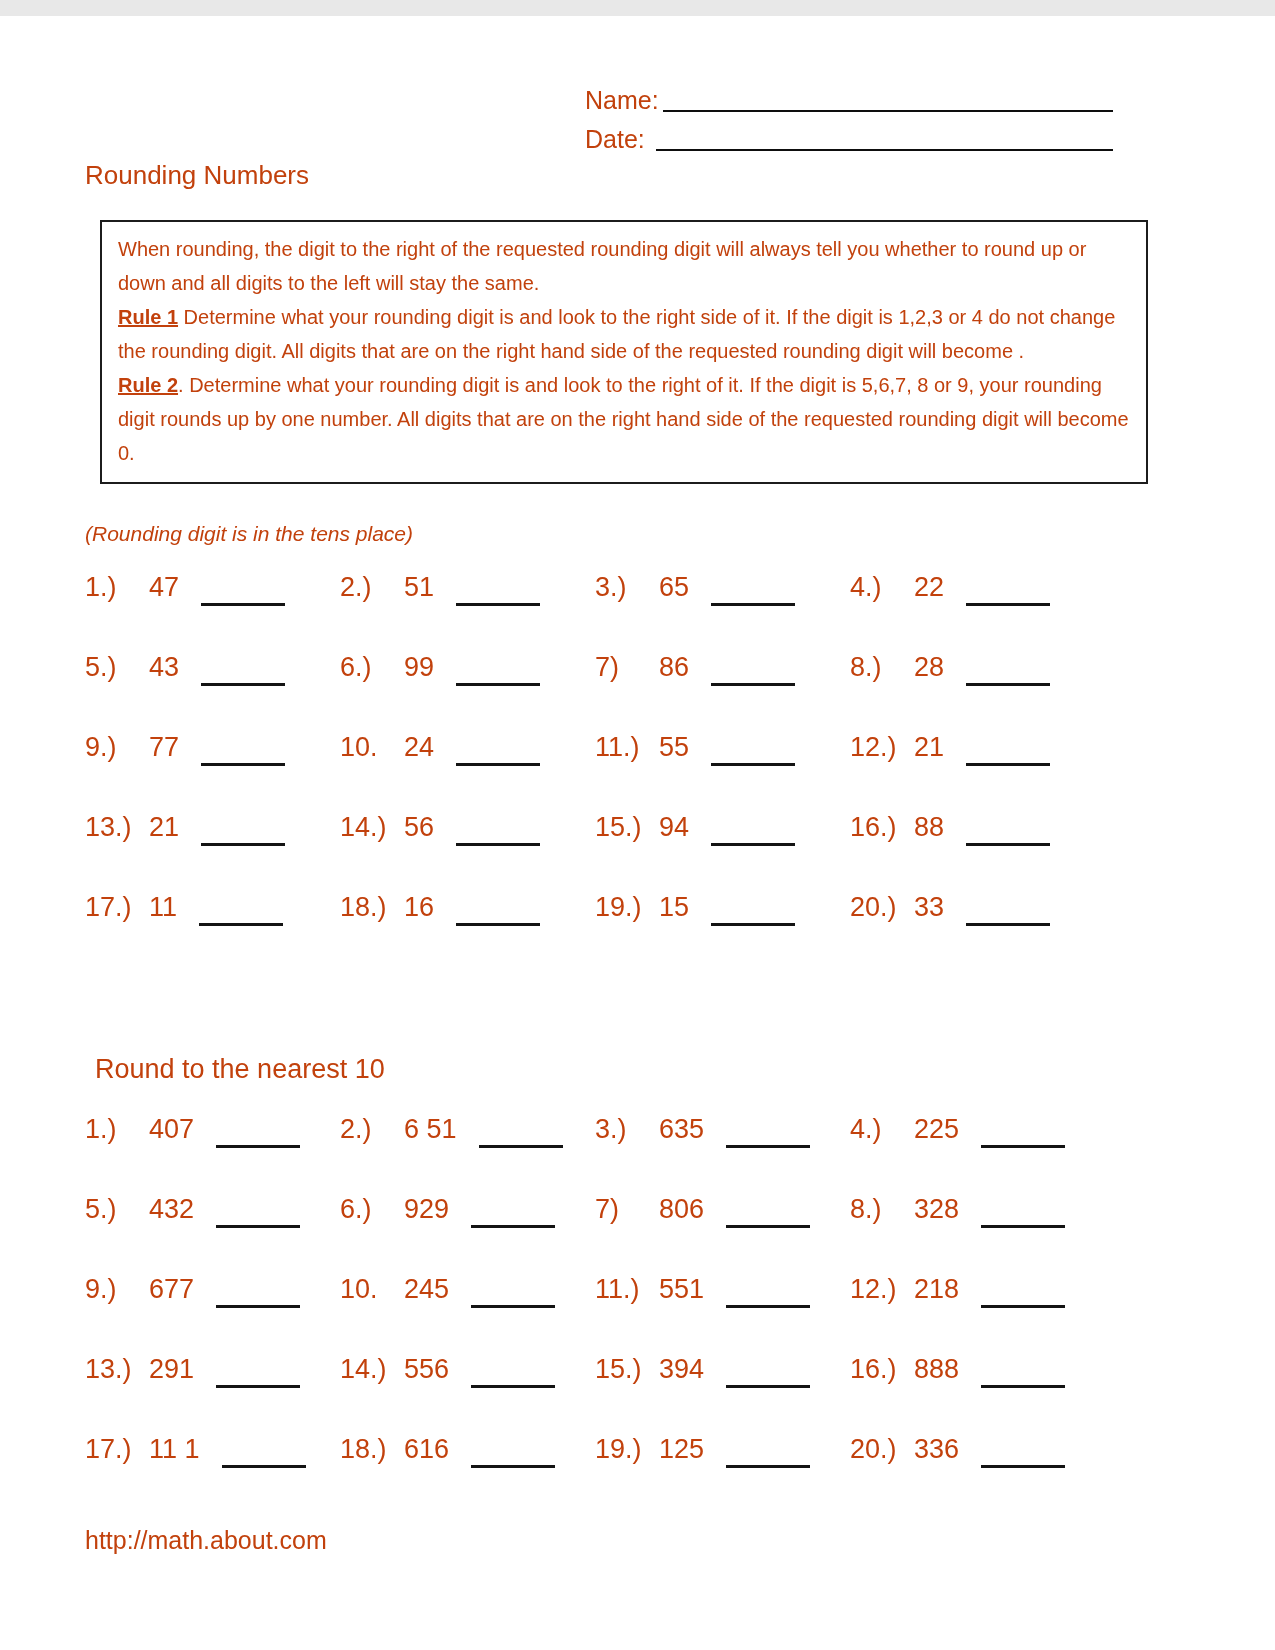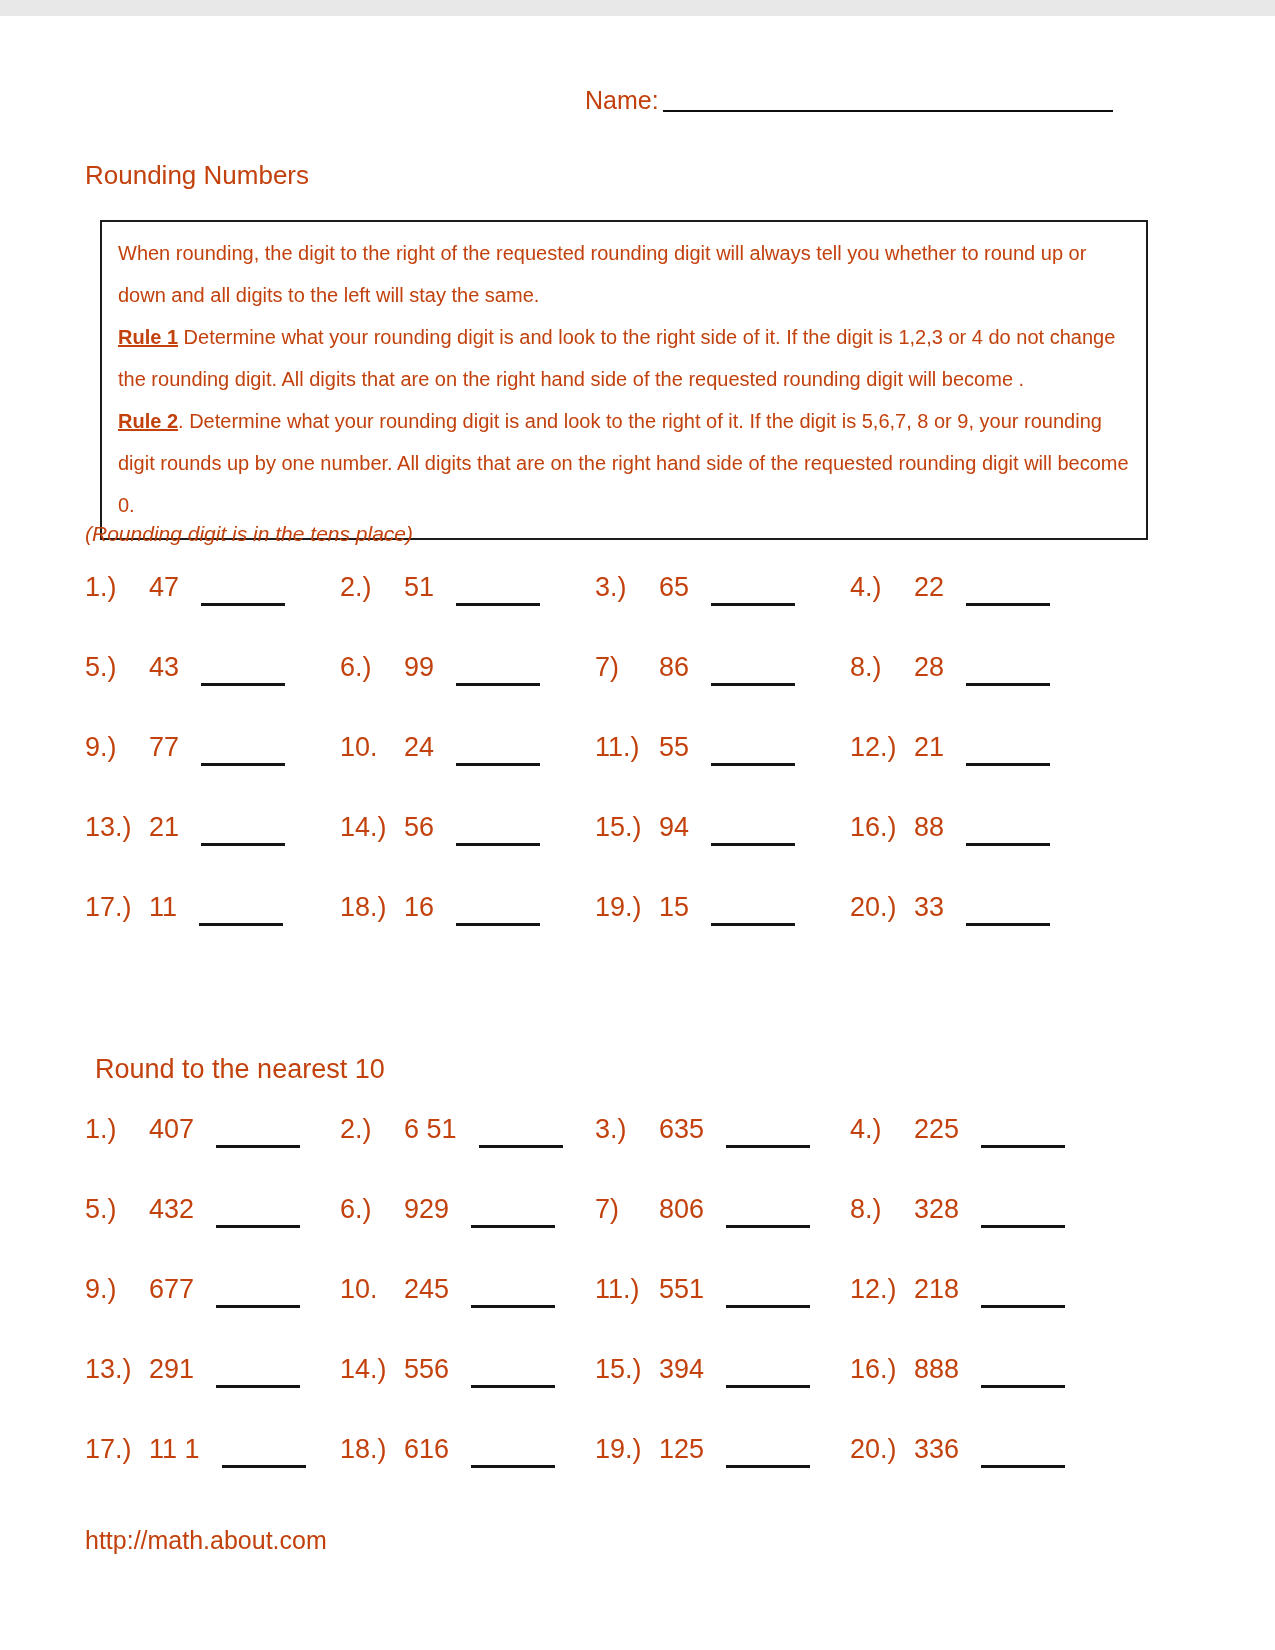--- a/index.html
+++ b/index.html
@@ -21,21 +21,21 @@
 
   
   .title{position:absolute;left:85px;top:144px;font-size:26px;}
 
   
   .rules{
     position:absolute;left:100px;top:204px;
     width:1012px;
     border:2px solid #1c1c1c;
     padding:10px 16px 12px 16px;
-    font-size:20px;line-height:42px;
+    font-size:20px;line-height:34px;
   }
   .rules p{margin:0;}
   .rule-label{font-weight:bold;text-decoration:underline;}
 
   
   .sec1-head{position:absolute;left:85px;top:474px;font-size:23px;white-space:nowrap;}
   .ex-label{margin-left:22px;}
   .example{margin-left:30px;}
   .subnote{position:absolute;left:85px;top:506px;font-size:21px;font-style:italic;}
   .sec2-head{position:absolute;left:95px;top:1038px;font-size:27px;}
@@ -61,20 +61,24 @@
 </head>
 <body>
 
 <div class="page">
 
   <div class="id-block">
     <div class="id-row">
       <span class="id-label">Name:</span>
       <span class="id-line"></span>
     </div>
+    <div class="id-row">
+      <span class="id-label">Date: </span>
+      <span class="id-line"></span>
+    </div>
   </div>
 
   <div class="title">Rounding Numbers</div>
 
   <div class="rules">
     <p>When rounding, the digit to the right of the requested rounding digit will always tell you whether to round up or down and all digits to the left will stay the same.</p>
     <p><span class="rule-label">Rule 1</span><span> Determine what your rounding digit is and look to the right side of it. If the digit is 1,2,3 or 4 do not change the rounding digit. All digits that are on the right hand side of the requested rounding digit will become .</span></p>
     <p><span class="rule-label">Rule 2</span><span>. Determine what your rounding digit is and look to the right of it. If the digit is 5,6,7, 8 or 9, your rounding digit rounds up by one number. All digits that are on the right hand side of the requested rounding digit will become 0.</span></p>
   </div>
 

